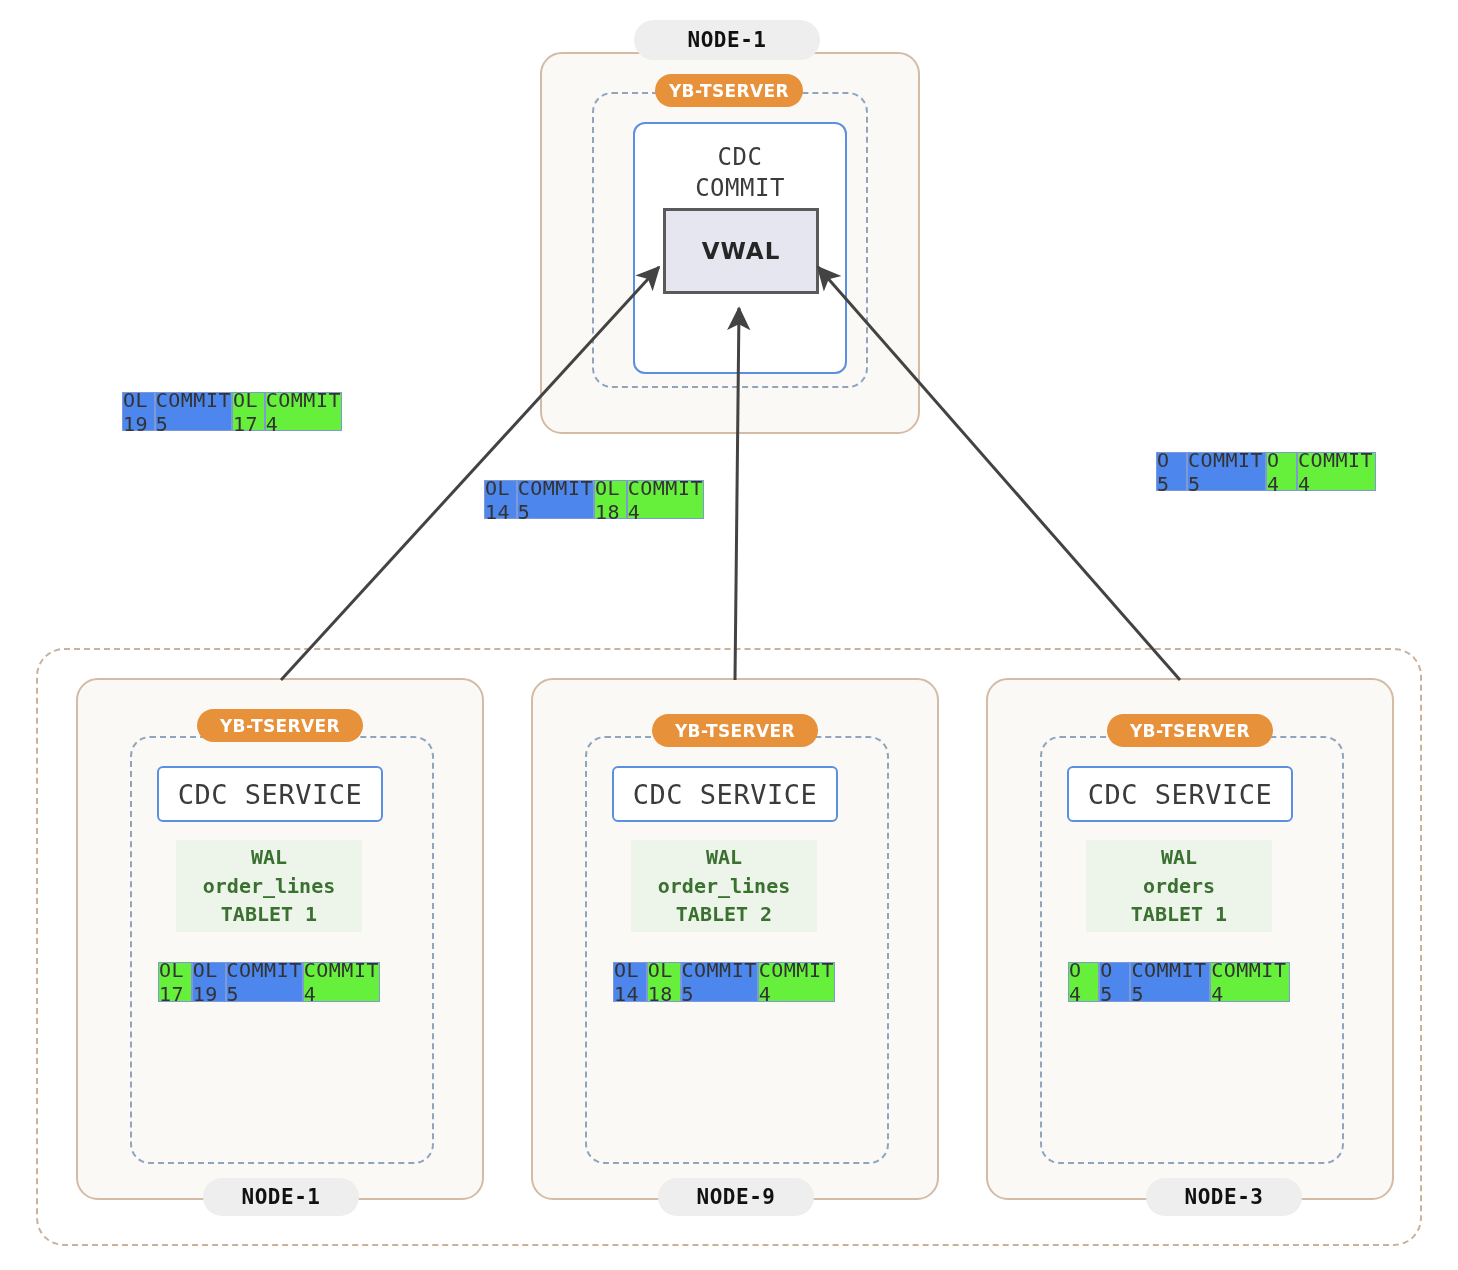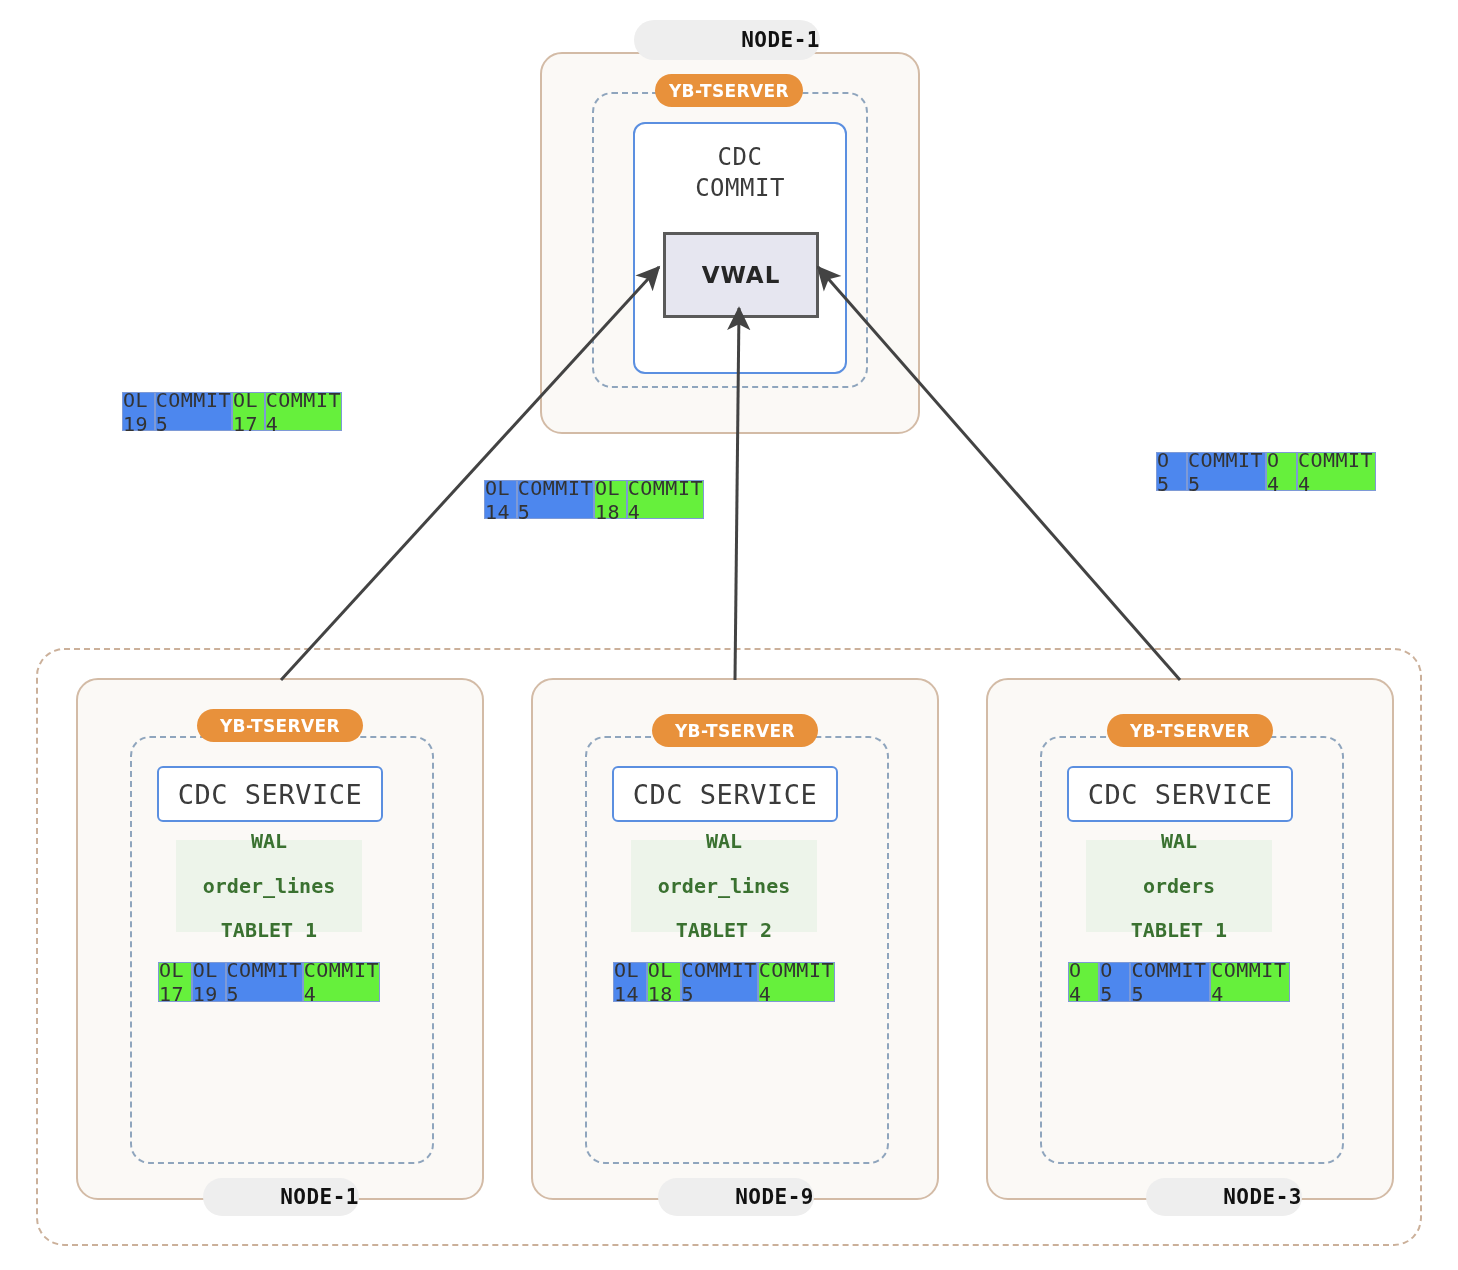--- a/index.html
+++ b/index.html
@@ -28,21 +28,20 @@
     white-space: nowrap;
     z-index: 40;
   }
   .pill-node {
     background: #eeeeee;
     color: #111111;
     font-family: "DejaVu Sans Mono", "Liberation Mono", monospace;
     font-weight: bold;
     font-size: 21px;
     letter-spacing: 0.5px;
-    justify-content: flex-end;
   }
   .pill-tserver {
     background: #e8913b;
     color: #ffffff;
     font-family: "DejaVu Sans", "Liberation Sans", sans-serif;
     font-weight: bold;
     letter-spacing: 0.4px;
   }
 
   
@@ -122,21 +121,20 @@
     display: flex;
     flex-direction: column;
     align-items: center;
     justify-content: center;
     color: #3a7130;
     font-family: "DejaVu Sans Mono", "Liberation Mono", monospace;
     font-size: 20px;
     line-height: 1.42;
     font-weight: bold;
     z-index: 20;
-    gap: 16px;
   }
 
   
   .stack {
     position: absolute;
     display: flex;
     z-index: 25;
   }
   .rec {
     box-sizing: border-box;
@@ -178,21 +176,21 @@
 
   <div class="pill pill-tserver" style="left:655px; top:74px; width:148px; height:33px; font-size:17px;">
     <span>YB-TSERVER</span>
   </div>
 
   <div class="cdc-box top" style="left:633px; top:122px; width:210px; height:230px;">
     <div class="cdc-title">CDC</div>
     <div class="cdc-title">COMMIT</div>
   </div>
 
-  <div class="vwal-box" style="left:663px; top:232px; width:150px; height:80px;">
+  <div class="vwal-box" style="left:663px; top:208px; width:150px; height:80px;">
     <span>VWAL</span>
   </div>
 
   <div class="stack" style="left:122px; top:392px; width:220px;">
       <div class="rec blue" style="height: 39px;">OL 19</div>
       <div class="rec blue" style="height: 39px;">COMMIT 5</div>
       <div class="rec green" style="height: 39px;">OL 17</div>
       <div class="rec green" style="height: 39px;">COMMIT 4</div>
     </div>
   <div class="stack" style="left:484px; top:480px; width:220px;">

